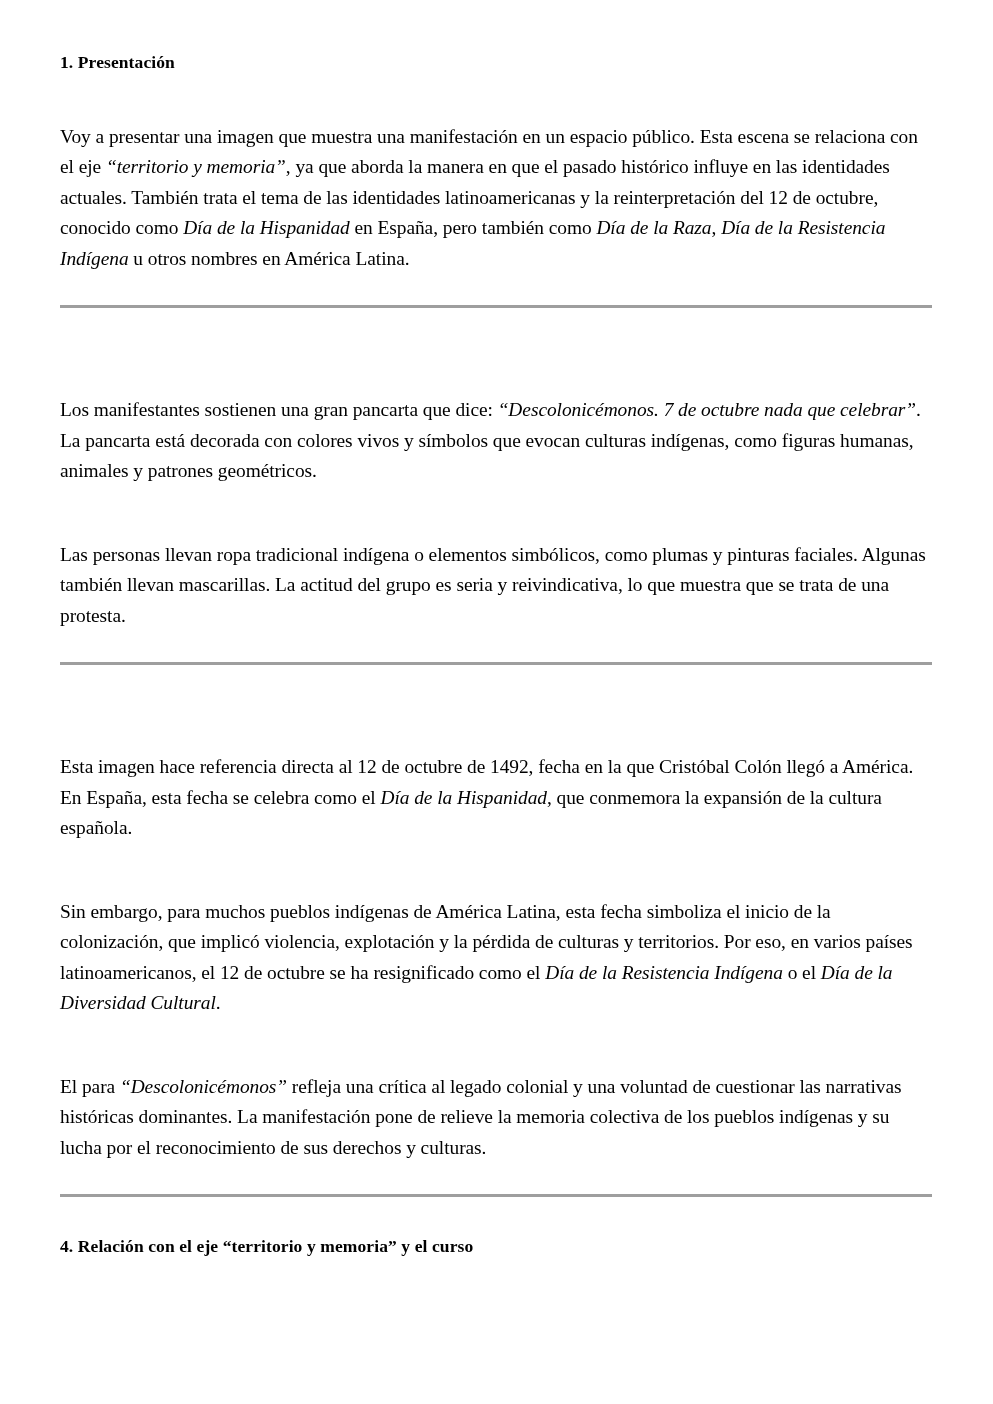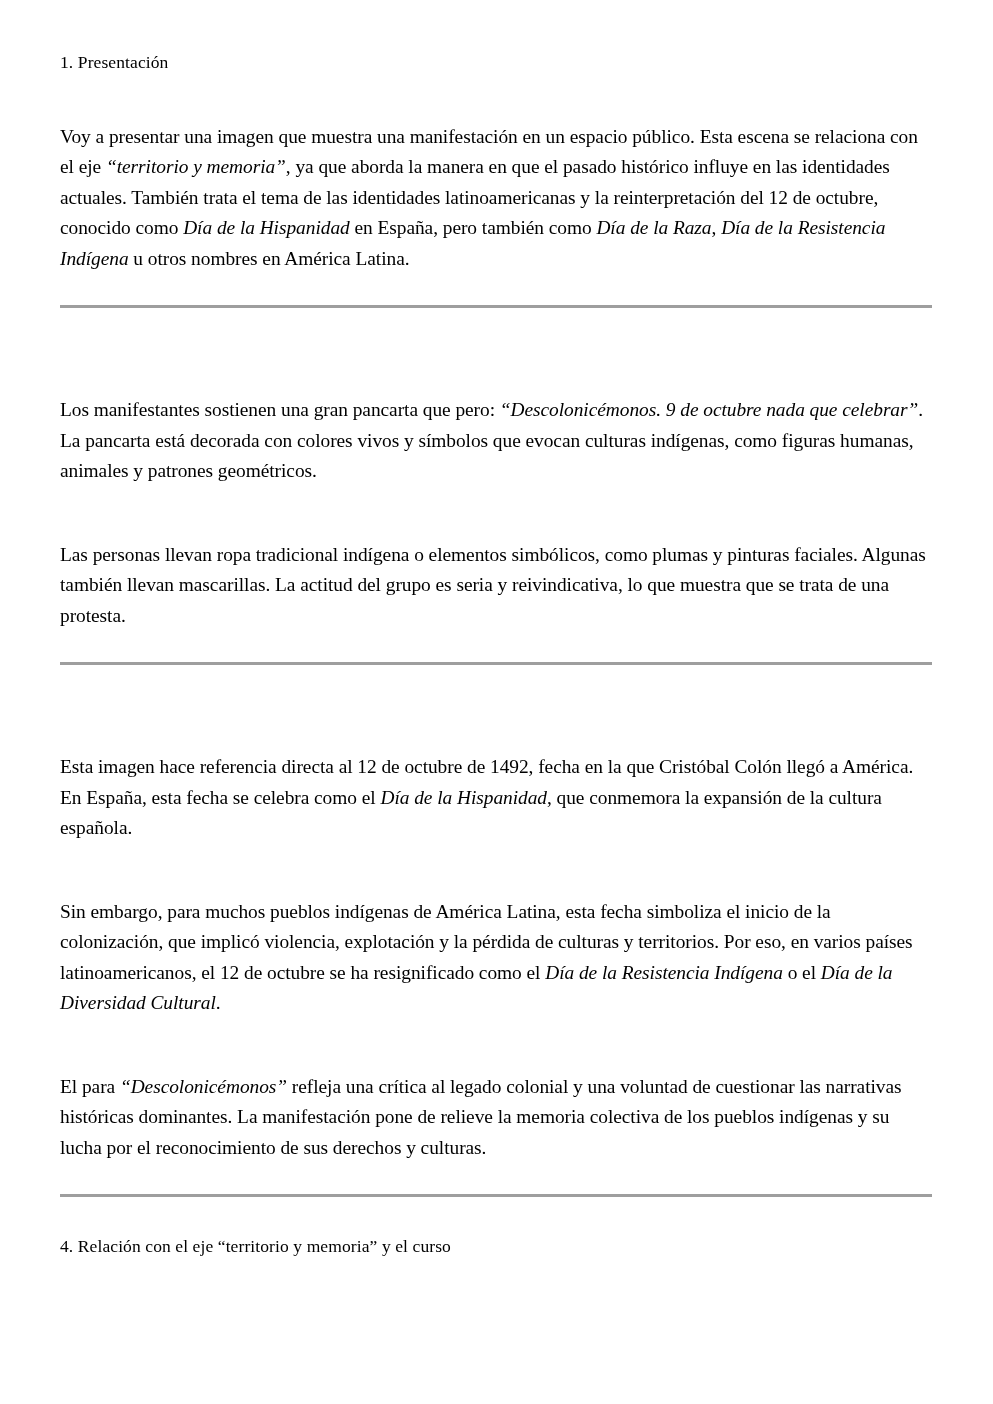--- a/index.html
+++ b/index.html
@@ -22,21 +22,21 @@
     padding: 52px 60px 40px 60px;
     background: #ffffff;
   }
   .section {
     margin: 0;
     padding: 0;
   }
   h2.heading {
     font-family: "Liberation Serif", "DejaVu Serif", serif;
     font-size: 17.5px;
-    font-weight: normal;
+    font-weight: bold;
     line-height: 1.25;
     margin: 0 0 0 0;
     letter-spacing: 0.1px;
     color: #000000;
   }
   .heading-gap {
     height: 48px;
   }
   p.para {
     font-family: "Liberation Serif", "DejaVu Serif", serif;
@@ -80,21 +80,21 @@
     <div class="heading-gap"></div>
     <p class="para after-heading"><span>Voy a presentar una imagen que muestra una manifestación en un espacio público. Esta escena se relaciona con el eje </span><em class="it">“territorio y memoria”</em><span>, ya que aborda la manera en que el pasado histórico influye en las identidades actuales. También trata el tema de las identidades latinoamericanas y la reinterpretación del 12 de octubre, conocido como </span><em class="it">Día de la Hispanidad</em><span> en España, pero también como </span><em class="it">Día de la Raza</em><span>, </span><em class="it">Día de la Resistencia Indígena</em><span> u otros nombres en América Latina.</span></p>
   </div>
 
   <div class="rule-wrap-top"></div>
   <hr class="rule">
   <div class="rule-wrap-bottom"></div>
 
   <div class="section">
     <div class="heading-gap"></div>
-    <p class="para"><span>Los manifestantes sostienen una gran pancarta que pero: </span><em class="it">“Descolonicémonos. 9 de octubre nada que celebrar”</em><span>. La pancarta está decorada con colores vivos y símbolos que evocan culturas indígenas, como figuras humanas, animales y patrones geométricos.</span></p>
+    <p class="para"><span>Los manifestantes sostienen una gran pancarta que dice: </span><em class="it">“Descolonicémonos. 7 de octubre nada que celebrar”</em><span>. La pancarta está decorada con colores vivos y símbolos que evocan culturas indígenas, como figuras humanas, animales y patrones geométricos.</span></p>
     <p class="para"><span>Las personas llevan ropa tradicional indígena o elementos simbólicos, como plumas y pinturas faciales. Algunas también llevan mascarillas. La actitud del grupo es seria y reivindicativa, lo que muestra que se trata de una protesta.</span></p>
   </div>
 
   <div class="rule-wrap-top"></div>
   <hr class="rule">
   <div class="rule-wrap-bottom"></div>
 
   <div class="section">
     <div class="heading-gap"></div>
     <p class="para after-heading"><span>Esta imagen hace referencia directa al 12 de octubre de 1492, fecha en la que Cristóbal Colón llegó a América. En España, esta fecha se celebra como el </span><em class="it">Día de la Hispanidad</em><span>, que conmemora la expansión de la cultura española.</span></p>

